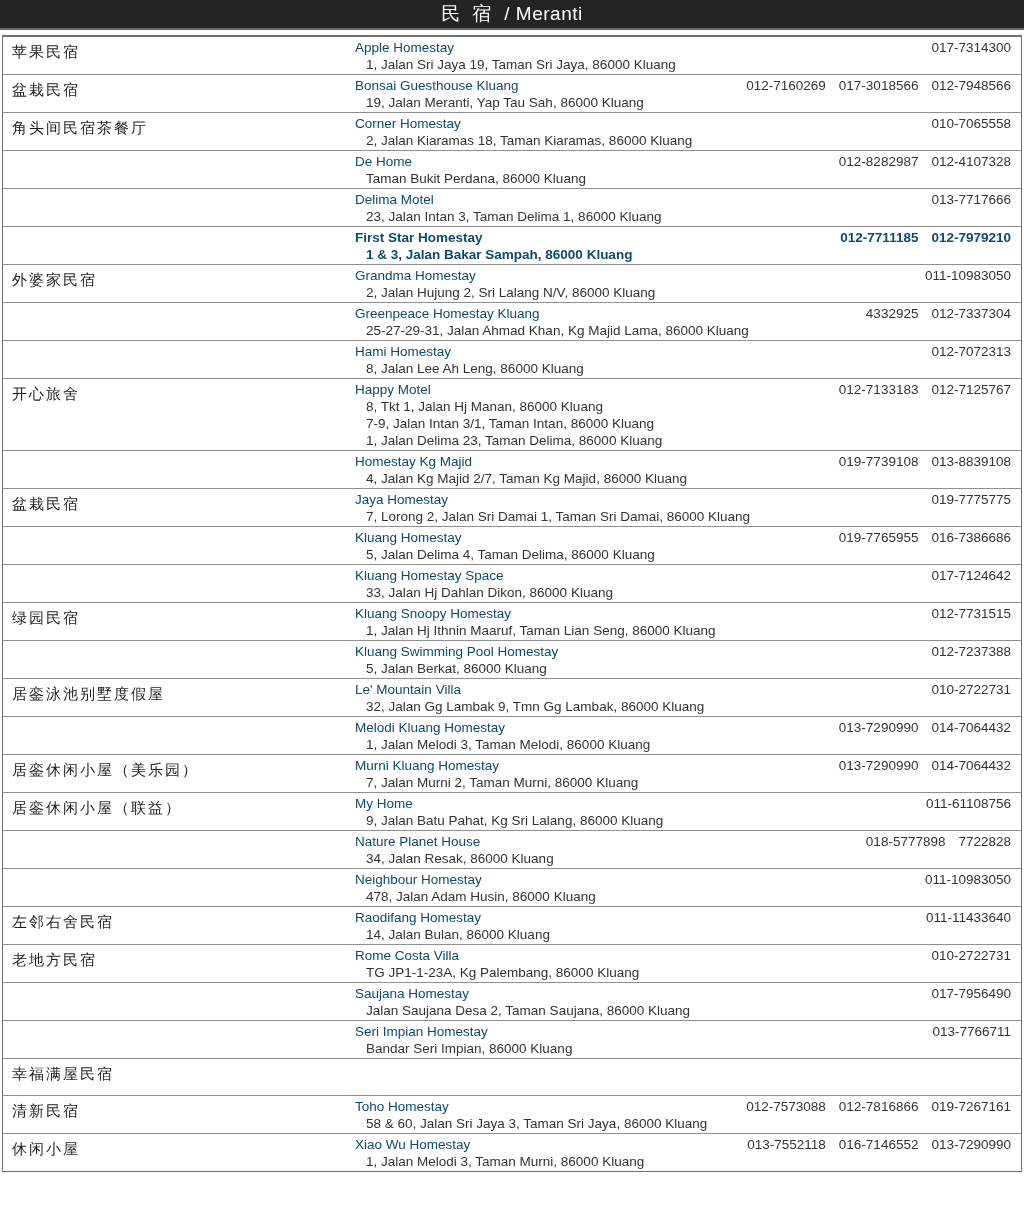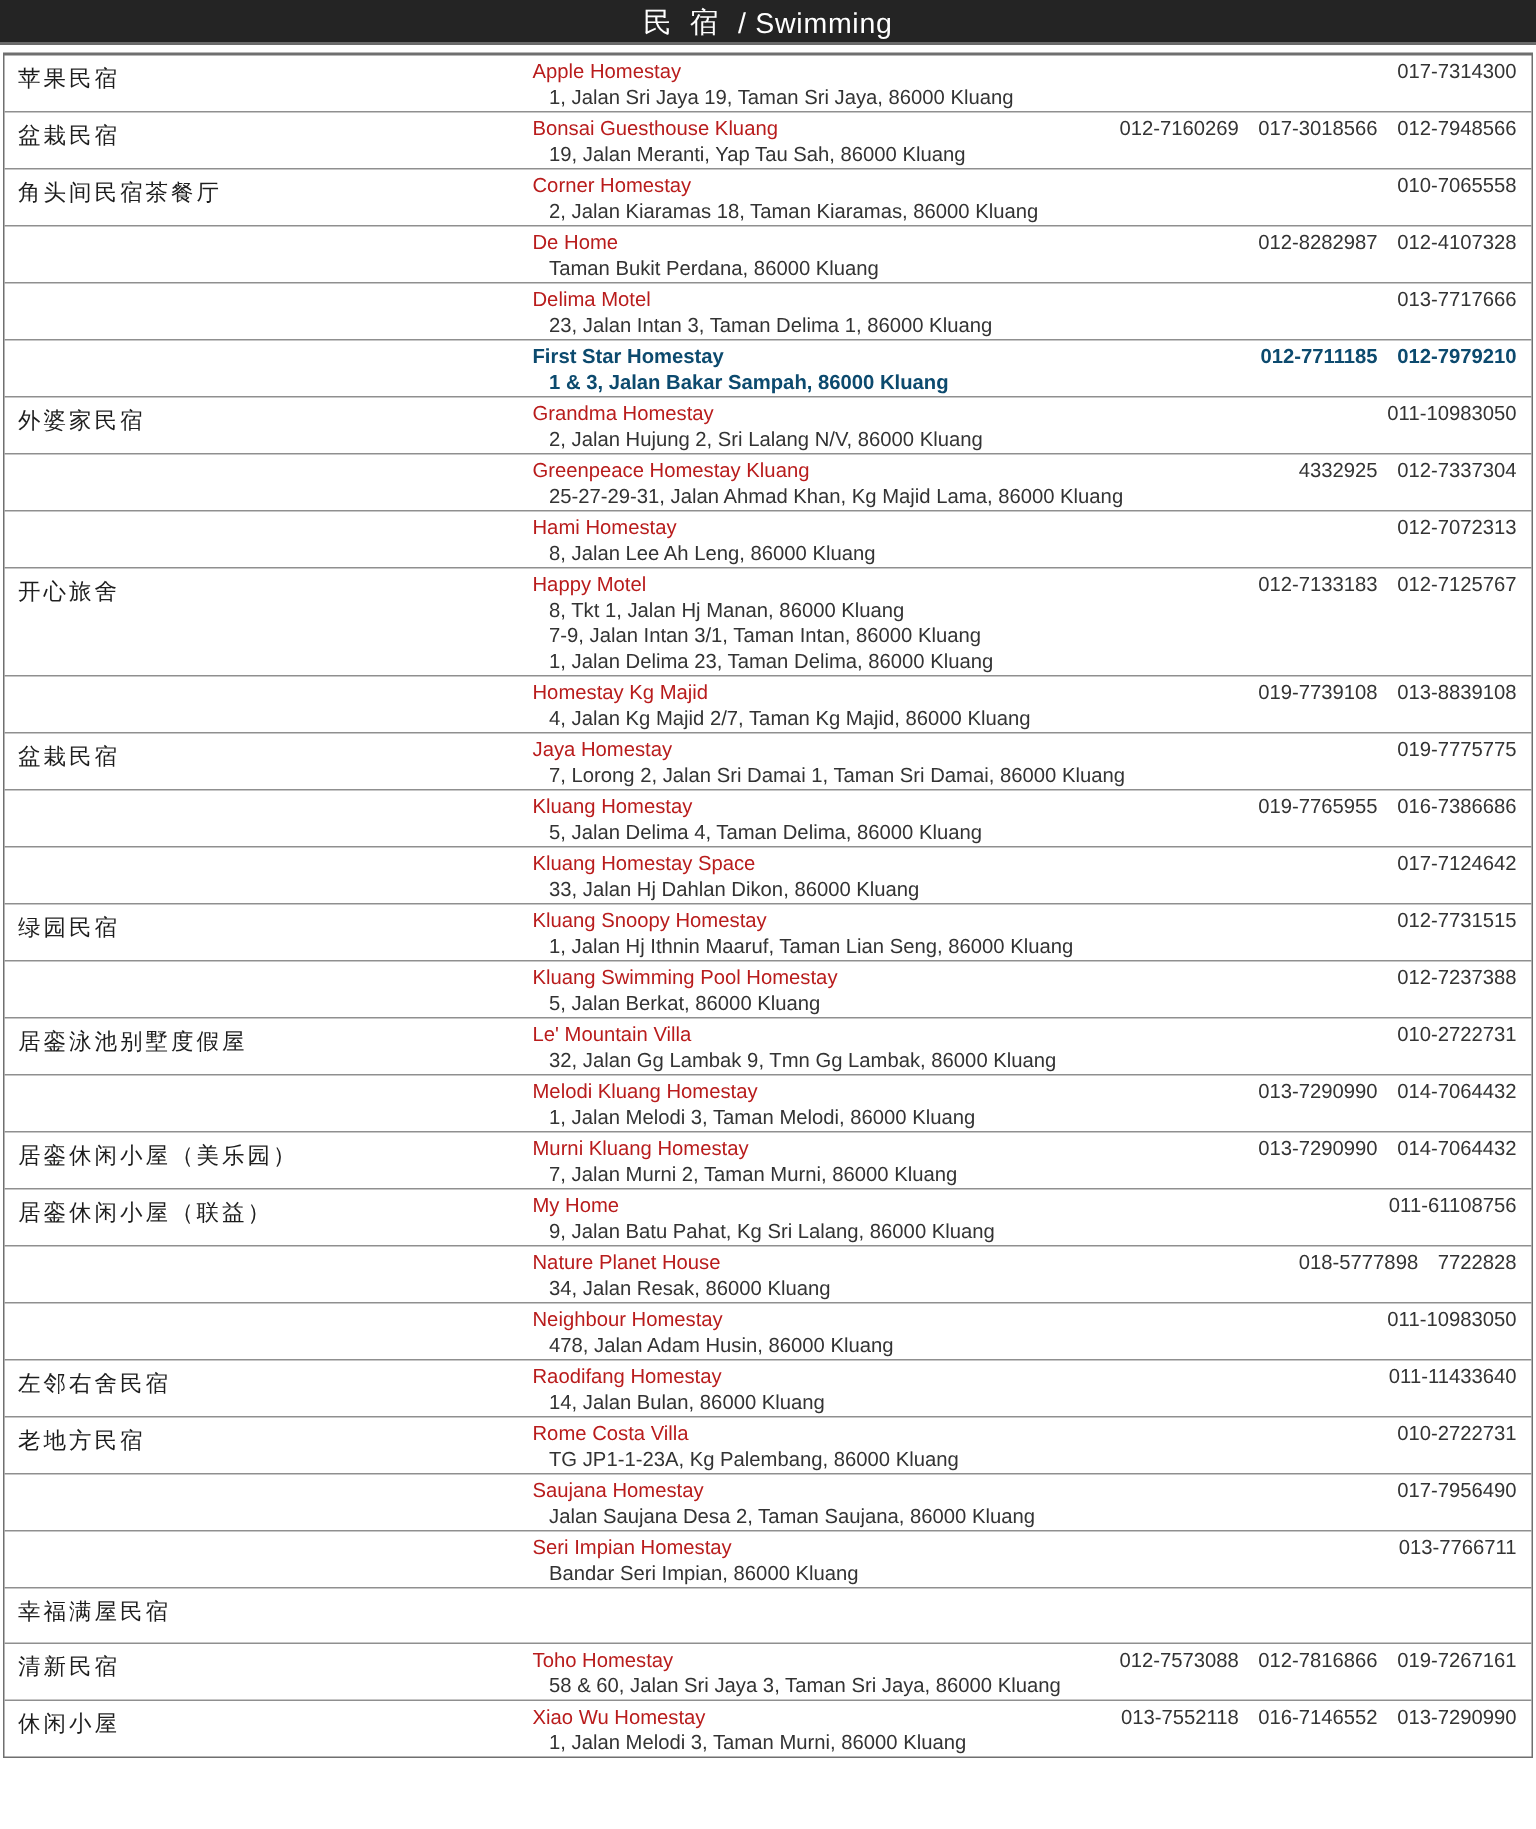--- a/index.html
+++ b/index.html
@@ -7,21 +7,21 @@
     width:1024px;
     font-family:"Liberation Sans", sans-serif;
     color:#2e2e2e;
     -webkit-font-smoothing:antialiased;
   }
   .header-bar {
     height:30px;
     background:#242424;
     color:#ffffff;
     display:flex;
-    align-items:flex-end;
+    align-items:center;
     justify-content:center;
     gap:10px;
     border-bottom:2px solid #6a6a6a;
     box-sizing:border-box;
   }
   .header-zh {
     font-family:"DejaVu Serif","Liberation Serif",serif;
     font-size:19px;
     letter-spacing:3px;
   }
@@ -54,21 +54,21 @@
   .cell-main {
     flex:1;
     padding:2px 10px 1px 0;
   }
   .line1 {
     display:flex;
     justify-content:space-between;
     align-items:baseline;
     line-height:17px;
   }
-  .en-name { font-size:13.5px; color:#b91c1c; }
+  .en-name { font-size:13.5px; color:#0c4a6e; }
   .phones {
     display:flex;
     gap:13px;
     font-size:13.5px;
     color:#333333;
     white-space:nowrap;
     padding-left:12px;
     align-items:flex-end;
   }
   .addr {
@@ -79,21 +79,21 @@
   }
   .row.bold .en-name,
   .row.bold .phones,
   .row.bold .addr { font-weight:bold; color:#0c4a6e; }
 </style>
 </head>
 <body>
 
 <div class="header-bar">
   <span class="header-zh">民 宿</span>
-  <span class="header-en">/ Swimming</span>
+  <span class="header-en">/ Meranti</span>
 </div>
 
 <div class="table">
     <div class="row">
     <div class="cell-zh">
       <span>苹果民宿</span>
     </div>
     <div class="cell-main">
       <div class="line1">
         <span class="en-name">Apple Homestay</span>

